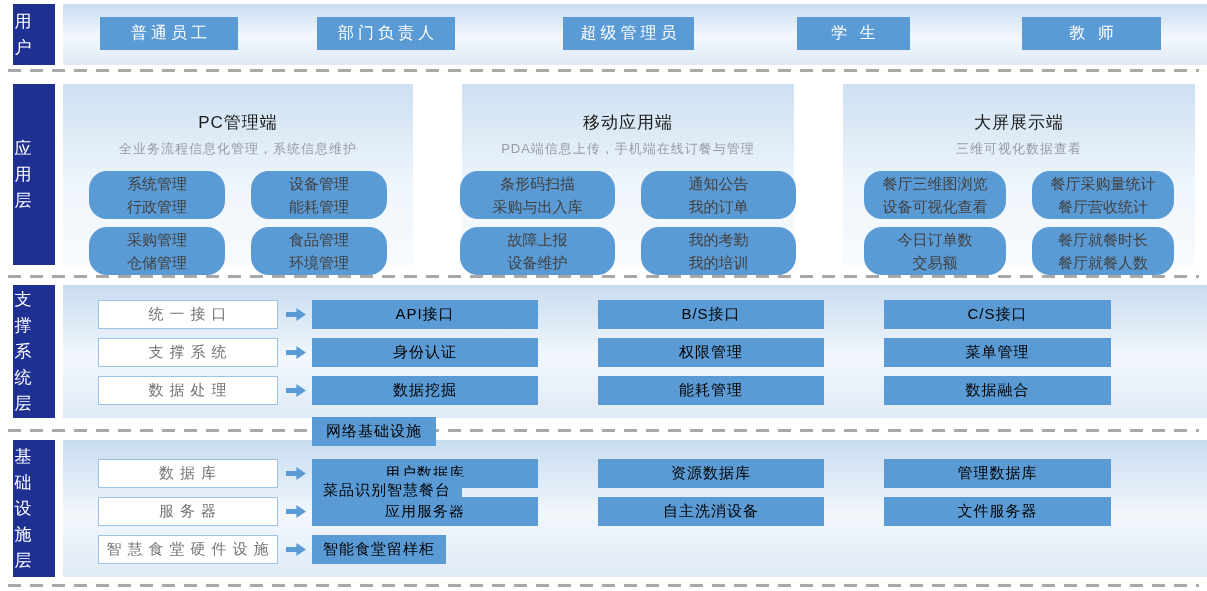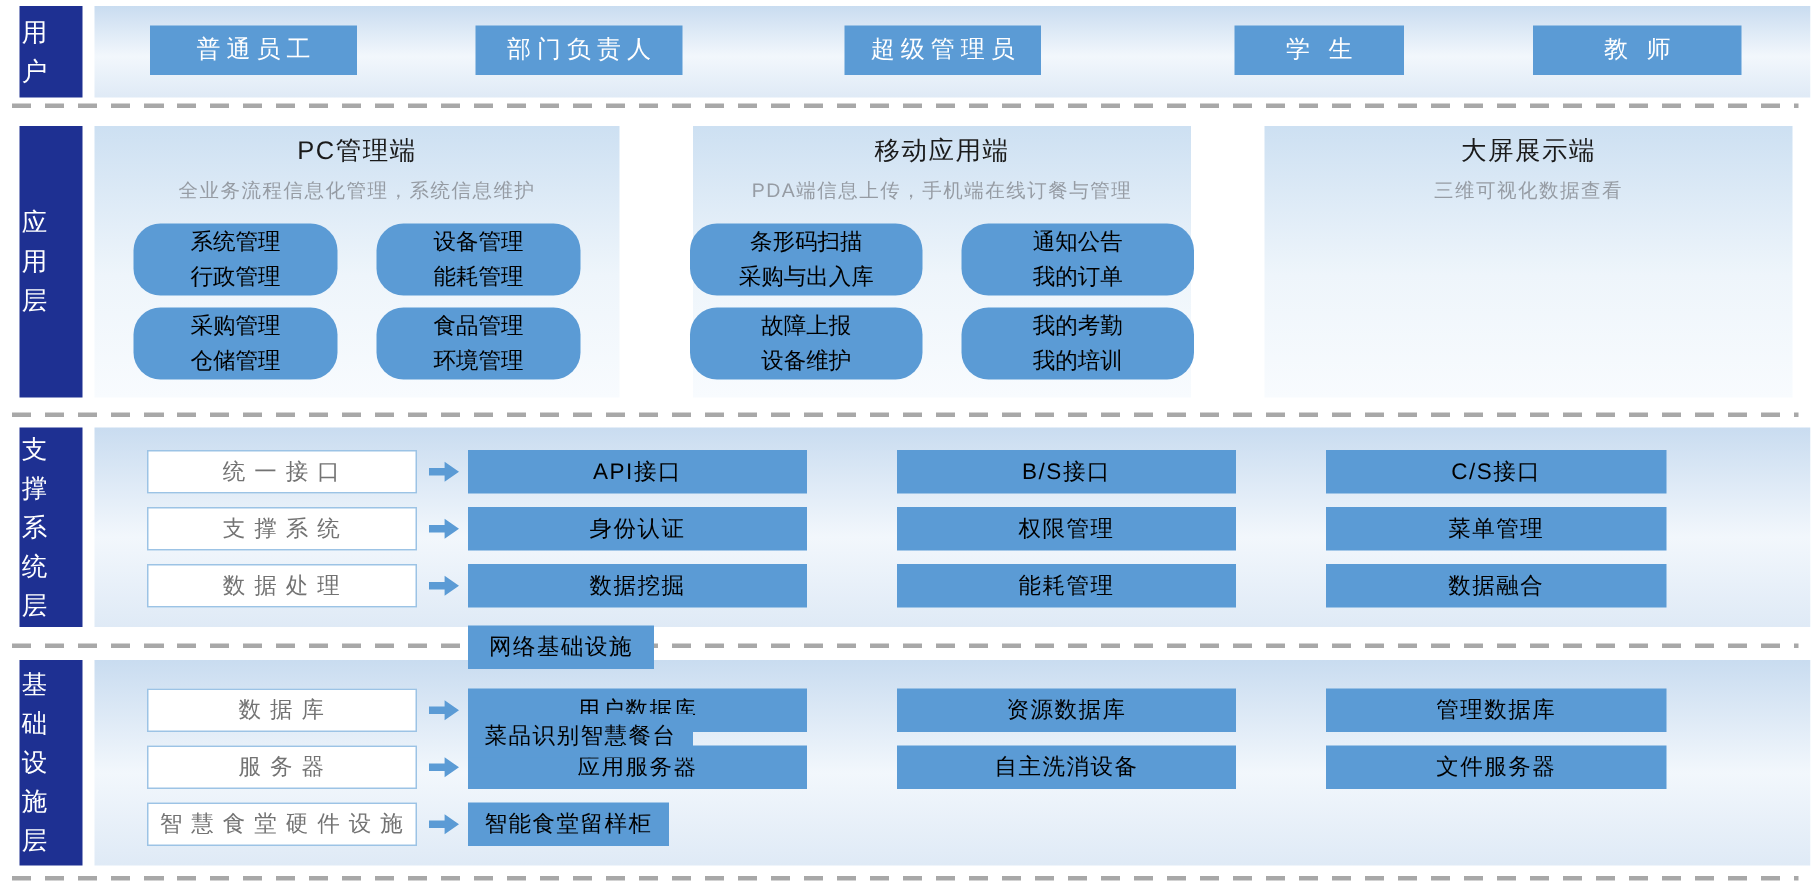--- a/index.html
+++ b/index.html
@@ -26,37 +26,37 @@
   .band-grad { background:linear-gradient(180deg,#c9dcf0 0%,#f2f7fc 55%,#dfeaf6 100%); }
 
   
   #band-users { top:4px; height:61px; }
   .ubtn {
     position:absolute; top:13px; height:33px; background:#5b9bd5; color:#ffffff;
     font-size:16px; letter-spacing:4px; display:flex; align-items:center; justify-content:center;
     padding-left:4px; box-sizing:border-box;
   }
   .ub1{left:37px;width:138px;} .ub2{left:254px;width:138px;} .ub3{left:500px;width:131px;}
-  .ub4{left:734px;width:113px;margin-left:26px;} .ub5{left:959px;width:139px;}
+  .ub4{left:734px;width:113px;} .ub5{left:959px;width:139px;}
 
   
   #band-app { top:84px; height:181px; display:flex; gap:49px; background:transparent; }
   .panel {
     background:linear-gradient(180deg,#cde0f2 0%,#eef5fb 55%,#f8fbfe 100%);
-    text-align:center; padding-top:5px; box-sizing:border-box; height:181px;
+    text-align:center; padding-top:27px; box-sizing:border-box; height:181px;
   }
   .panel-pc{width:350px; --bw:136px;} .panel-mobile{width:332px; --bw:155px;} .panel-screen{width:352px; --bw:142px;}
   .panel-title { font-size:17px; color:#1a1a1a; letter-spacing:1px; }
   .panel-sub { font-size:13px; color:#969ca4; margin-top:6px; letter-spacing:1px; }
   .panel-grid {
     margin-top:13px; display:grid; grid-template-columns:repeat(2,var(--bw));
     justify-content:center; column-gap:26px; row-gap:8px;
   }
   .pbtn {
-    height:48px; background:#5b9bd5; color:#000000; font-size:15px; line-height:23px;
+    height:48px; background:#5b9bd5; color:#404040; font-size:15px; line-height:23px;
     white-space:pre-line; display:flex; align-items:center; justify-content:center;border-radius:18px;
   }
 
   
   #band-support { top:285px; height:133px; padding-top:15px; }
   #band-infra   { top:440px; height:137px; padding-top:19px; }
   .srow { display:flex; align-items:center; height:29px; margin:0 0 9px 35px; }
   .cat {
     width:180px; height:29px; background:#ffffff; border:1px solid #9cc3e5; color:#737373;
     font-size:15px; letter-spacing:6px; display:flex; align-items:center; justify-content:center;
@@ -136,20 +136,30 @@
         <div class="pbtn">故障上报
 设备维护</div>
         <div class="pbtn">我的考勤
 我的培训</div>
       </div>
     </div>
 
     <div class="panel panel-screen">
       <div class="panel-title">大屏展示端</div>
       <div class="panel-sub">三维可视化数据查看</div>
+      <div class="panel-grid">
+        <div class="pbtn">餐厅三维图浏览
+设备可视化查看</div>
+        <div class="pbtn">餐厅采购量统计
+餐厅营收统计</div>
+        <div class="pbtn">今日订单数
+交易额</div>
+        <div class="pbtn">餐厅就餐时长
+餐厅就餐人数</div>
+      </div>
     </div>
 
   </div>
 
   <div class="dash" id="dash-2"></div>
 
   <div class="band band-grad" id="band-support">
     <div class="srow">
       <div class="cat">统一接口</div>
       <div class="arrow"></div>

